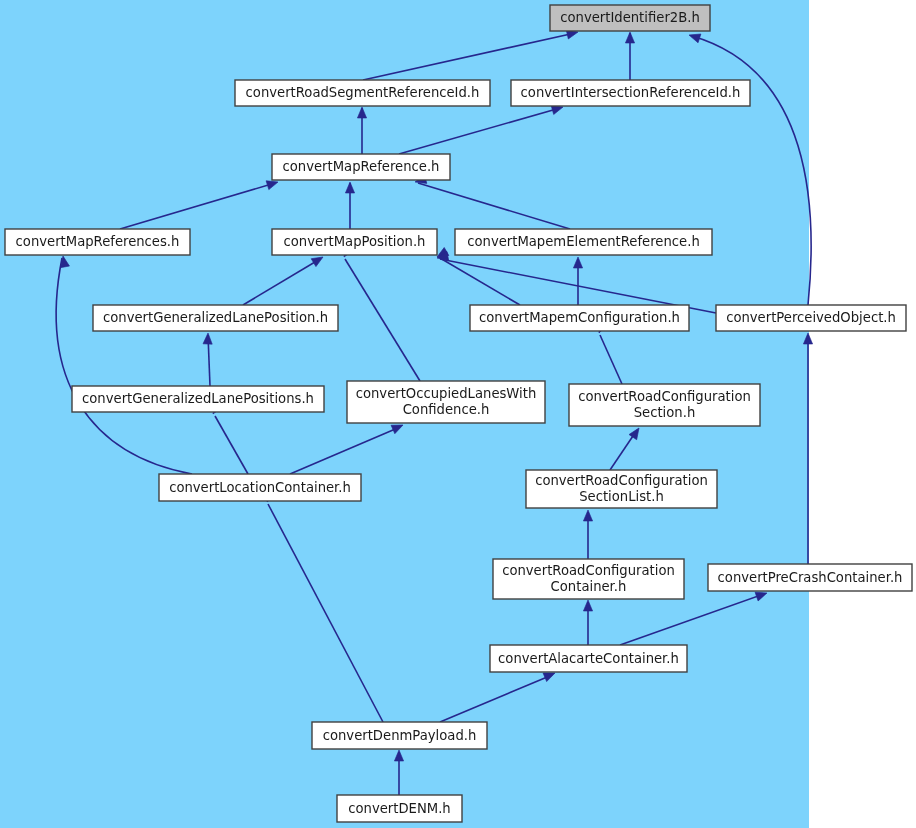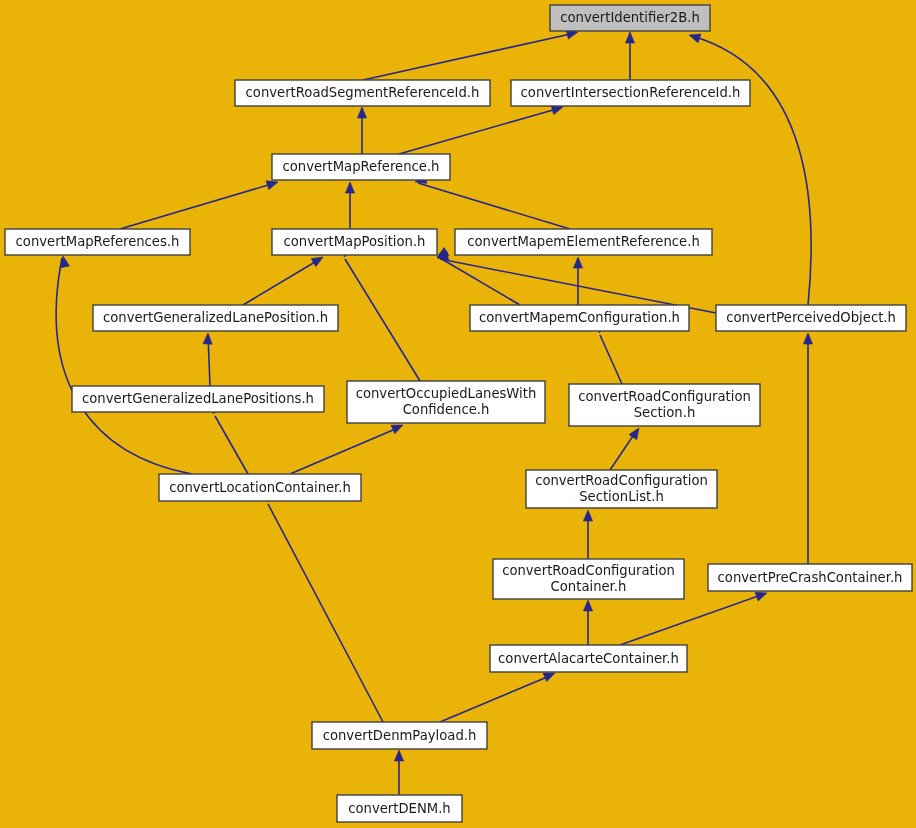--- a/index.html
+++ b/index.html
@@ -8,23 +8,23 @@
     background: #ffffff;
   }
   body {
     width: 916px;
     height: 828px;
     font-family: "DejaVu Sans", "Liberation Sans", sans-serif;
     overflow: hidden;
   }
   #graph-root {
     position: relative;
-    width: 916px;
+    width: 809px;
     height: 828px;
-    background: #eab308;
+    background: #7dd3fc;
   }
   svg#dep-graph {
     display: block;
     width: 916px;
     height: 828px;
   }
   .edge-path {
     fill: none;
     stroke: #26278d;
     stroke-width: 1.6px;

